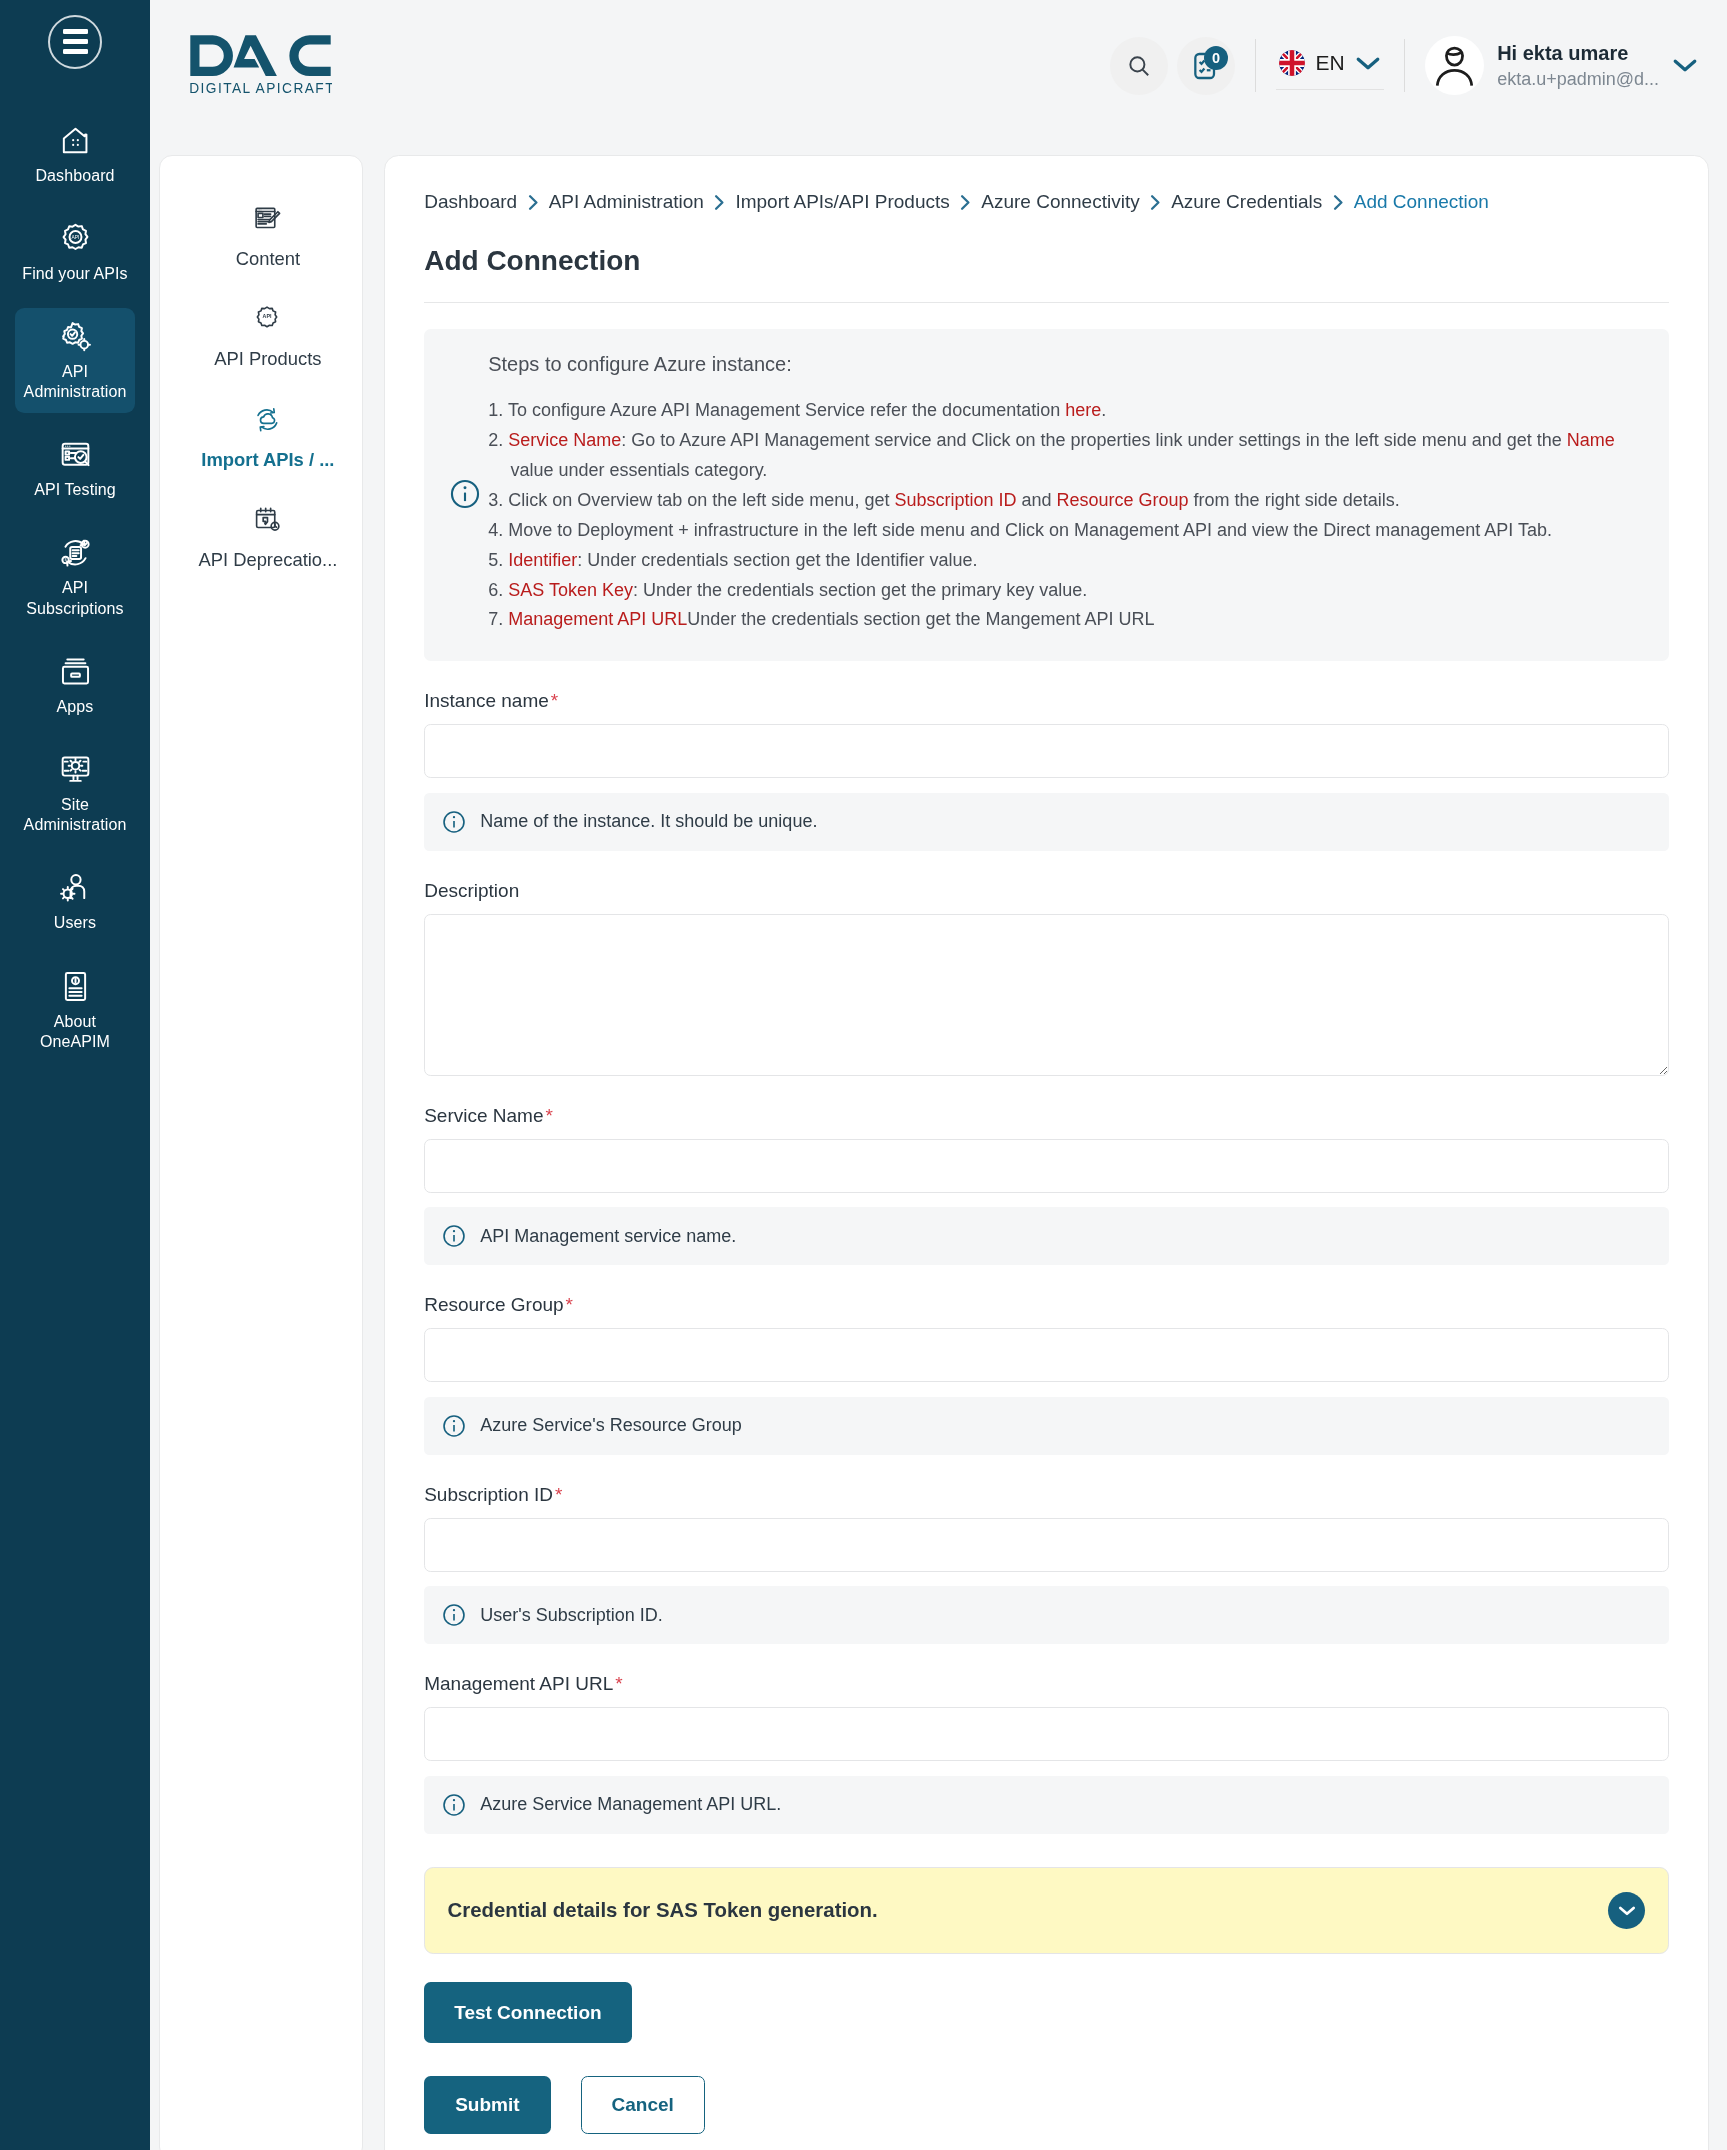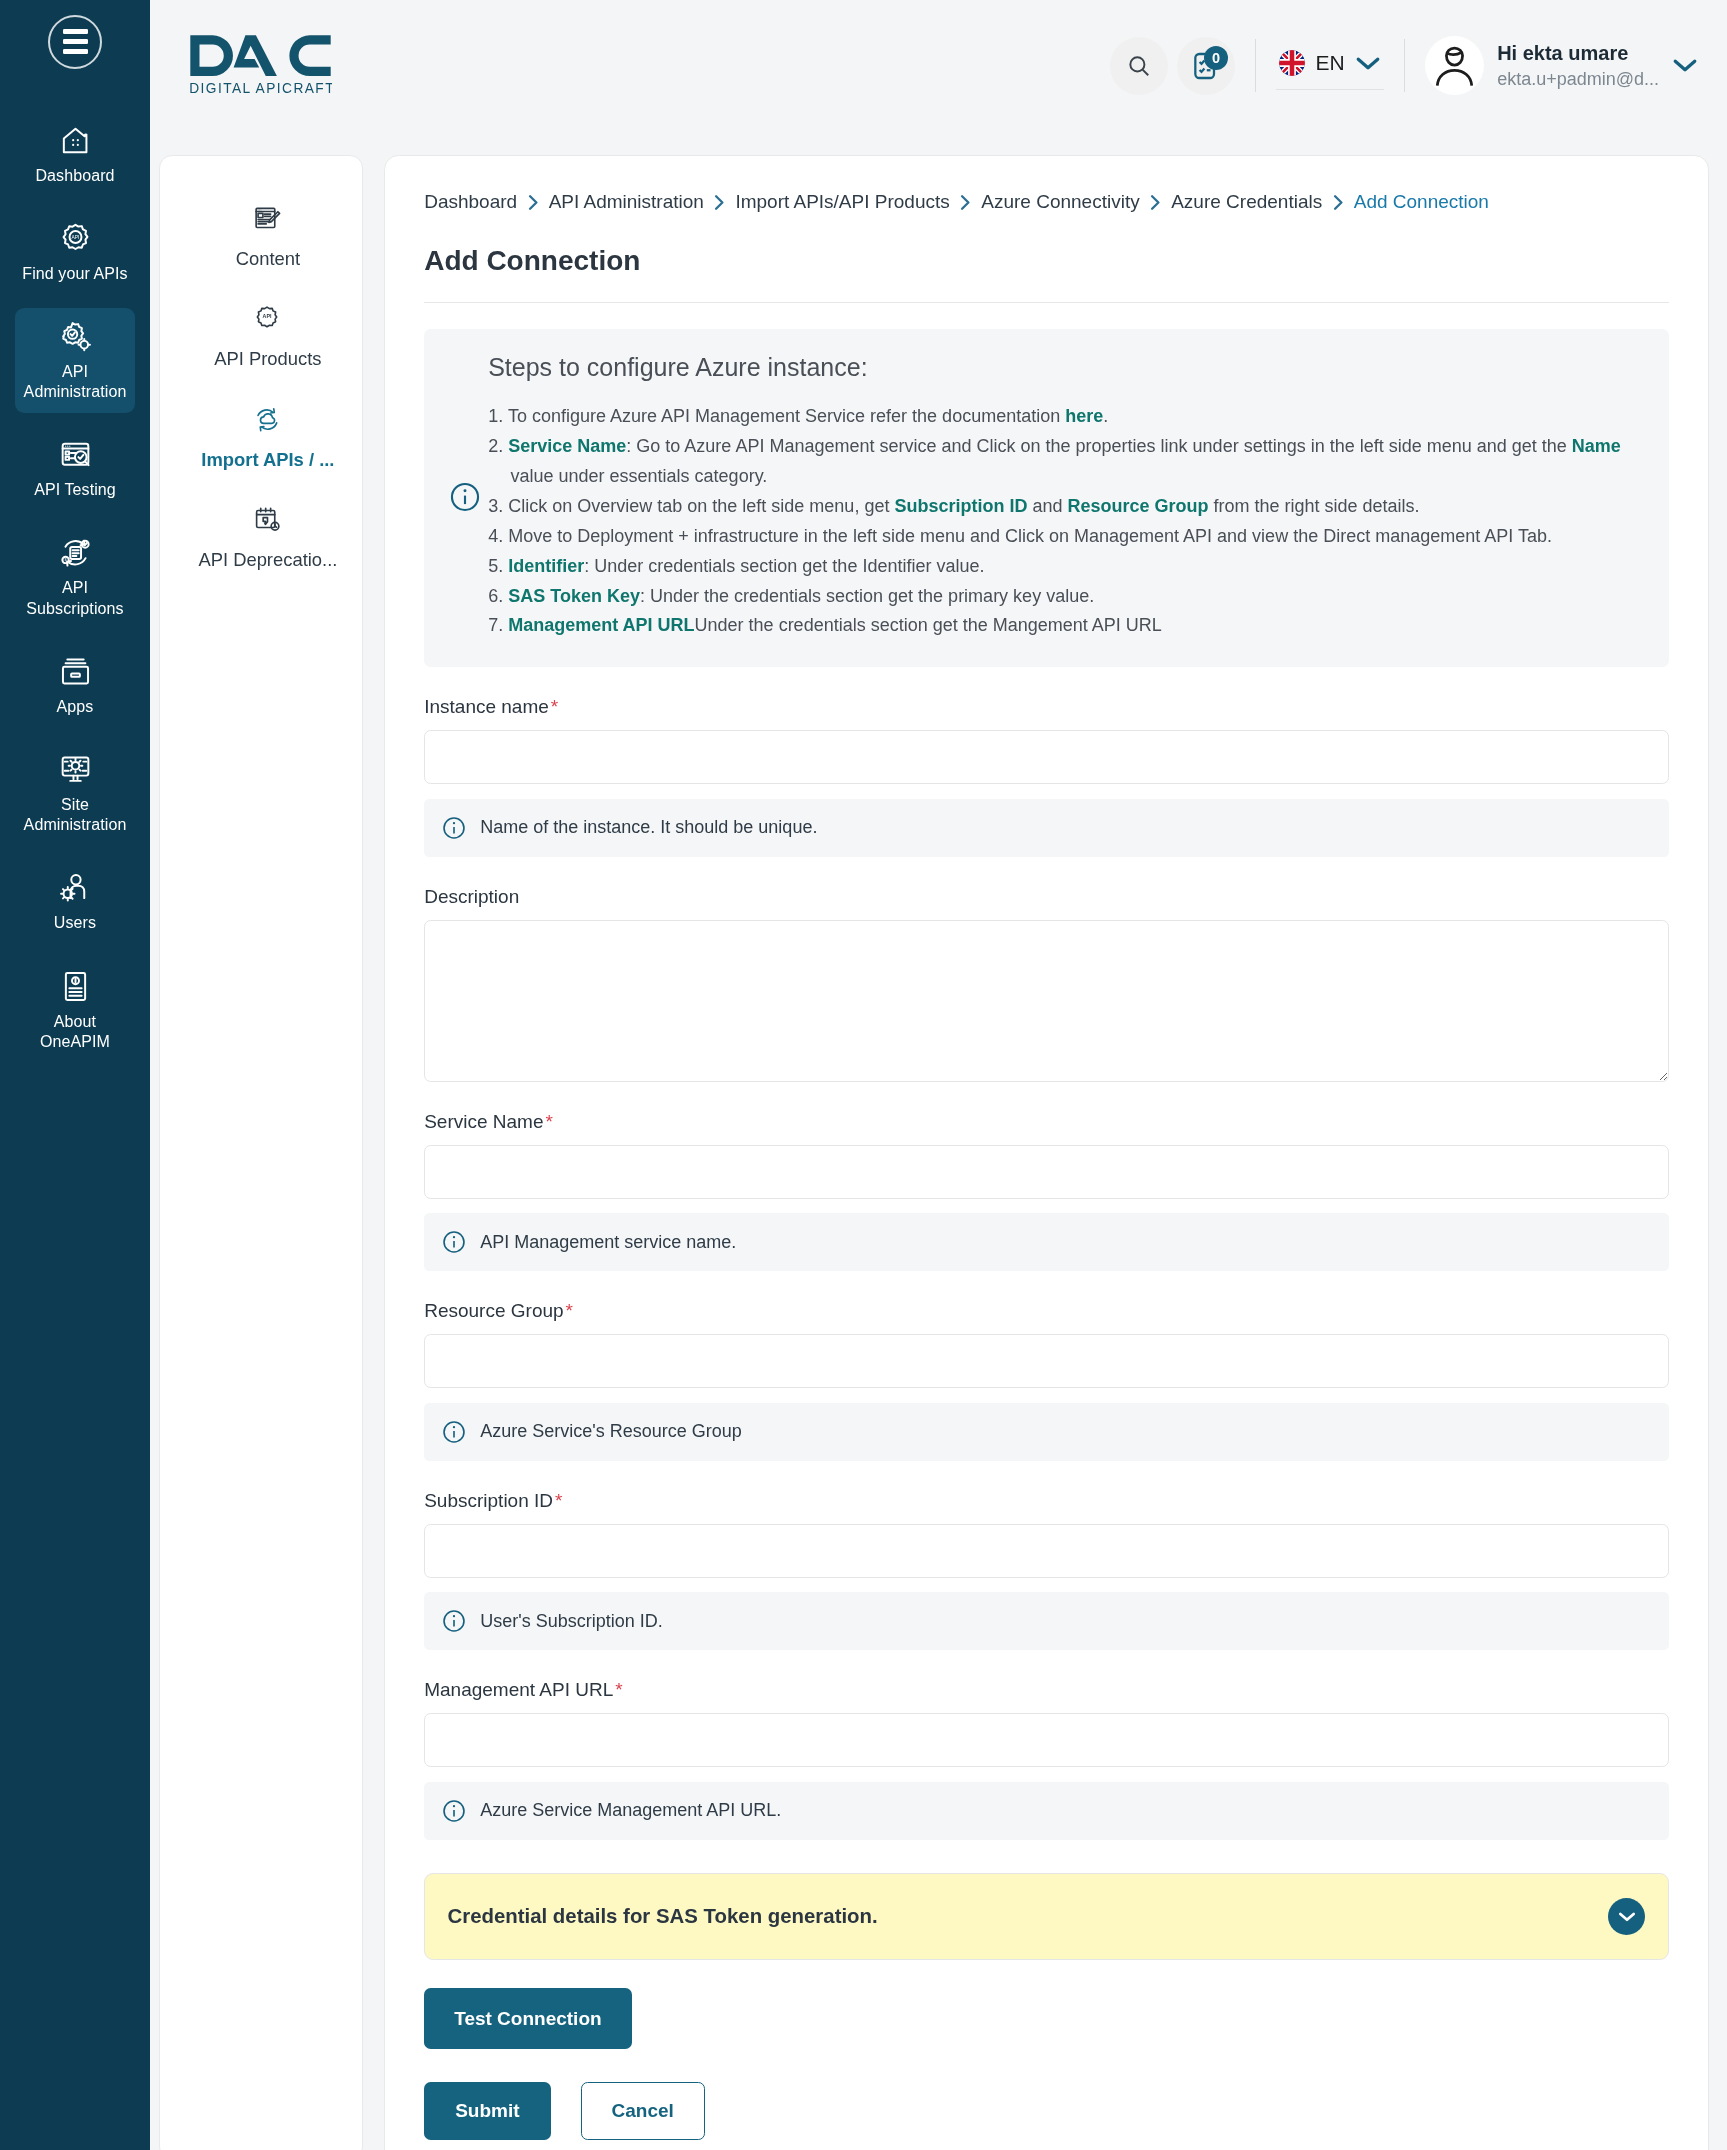--- a/index.html
+++ b/index.html
@@ -116,28 +116,28 @@
   .hr { height: 1.3px; background: #e6e7e8; margin: 0 0 26px; }
 
   
   .steps {
     background: #f5f6f7; border-radius: 6.6px;
     display: flex; align-items: center; gap: 0;
     padding: 24px 22.3px 26px 17px; margin-bottom: 29px;
   }
   .steps .iico { flex: 0 0 47px; display:flex; align-items:center; justify-content:center; }
   .steps-body { flex: 1 1 auto; min-width: 0; }
-  .steps-head { font-size: 25px; color: #4a4f57; margin-bottom: 20px; }
+  .steps-head { font-size: 20px; color: #4a4f57; margin-bottom: 20px; }
   .steps-list { list-style: none; counter-reset: s; }
   .steps-list li {
     font-size: 18px; line-height: 1.66; color: #4a4f57;
     counter-increment: s; text-indent: -22.3px; padding-left: 22.3px;
   }
   .steps-list li::before { content: counter(s) ". "; }
-  .steps-list b { font-weight: 700; color: #0f766e; text-align: center; }
+  .steps-list b { font-weight: 400; color: #b91c1c; text-align: center; }
 
   
   .flabel { font-size: 19px; color: #2b3640; margin-bottom: 12px; display: block; }
   .req { color: #d9434e; margin-left: 2px; }
   .finput {
     width: 100%; height: 54px; border: 1.3px solid #e4e5e7; border-radius: 6.6px;
     background: #fff; font-size: 18.4px; padding: 0 14.5px; color: #2b3640;
     font-family: "Liberation Sans", sans-serif; outline: none;
   }
   .ftext {

